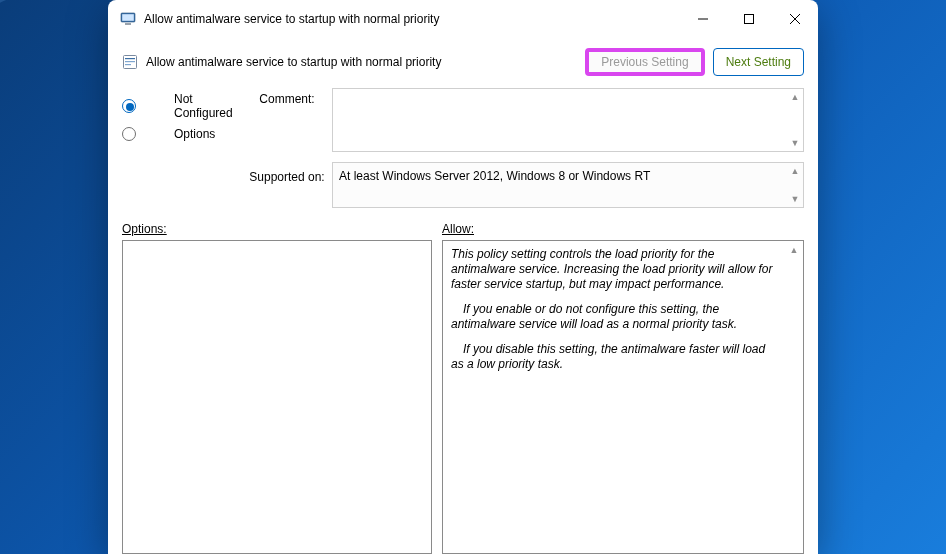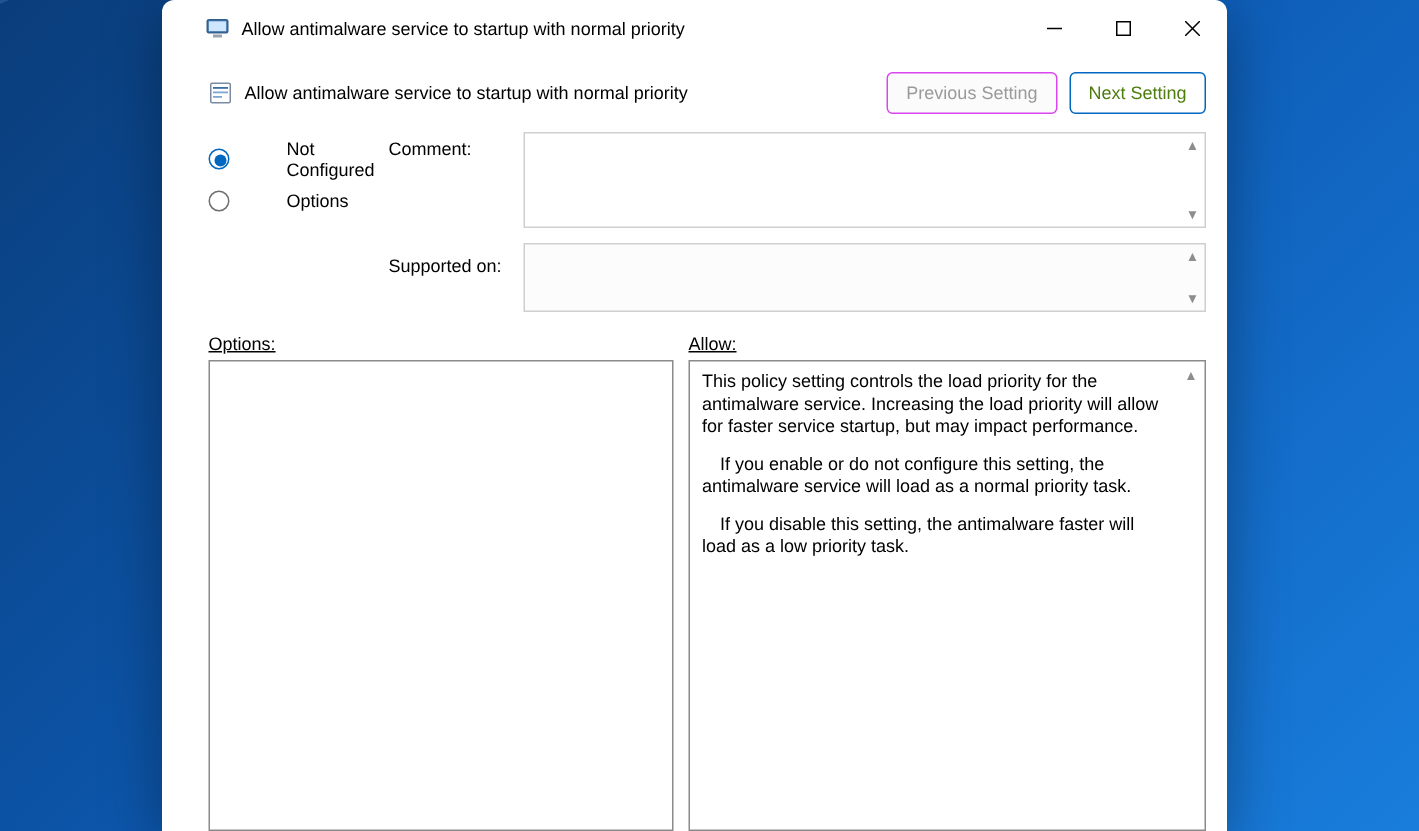--- a/index.html
+++ b/index.html
@@ -28,21 +28,20 @@
     position: absolute;
     left: 108px;
     top: 0;
     width: 710px;
     height: 554px;
     background: #ffffff;
     border-radius: 8px 8px 0 0;
     box-shadow: 0 10px 40px rgba(0,0,0,0.35);
     display: flex;
     flex-direction: column;
-    padding-left: 17px;
   }
   
   .titlebar {
     height: 38px;
     display: flex;
     align-items: center;
     padding: 0 0 0 12px;
     border-radius: 8px 8px 0 0;
   }
   .titlebar .tb-icon {
@@ -80,21 +79,21 @@
   .navbtn {
     height: 28px;
     padding: 0 12px;
     font-size: 12px;
     border-radius: 4px;
     margin-left: 8px;
     display:flex; align-items:center;
     background:#fff;
   }
   .navbtn.prev {
-    border:1px solid #d946ef;
+    border:4px solid #d946ef;
     color:#9a9a9a;
     background:#fbfbfb;
   }
   .navbtn.next {
     border:1px solid #0067c0;
     color:#4d7c0f;
   }
   
   .config {
     display:flex;
@@ -126,20 +125,21 @@
     position:absolute;
     left:3px; top:3px; width:8px; height:8px;
     border-radius:50%;
     background:#0067c0;
   }
   .labelscol {
     width: 90px;
     padding-top: 4px;
     font-size:12px;
     color:#000;
+    text-align:center;
   }
   .labelscol div { height: 78px; }
   .fieldscol {
     flex:1;
   }
   .scrollbox {
     position:relative;
     border:1px solid #cfcfcf;
     background:#fff;
     width:100%;
@@ -169,20 +169,21 @@
     gap:10px;
     padding: 0 14px 0 4px;
     flex:1;
     min-height:0;
   }
   .panel {
     border:1px solid #8a8a8a;
     background:#fff;
     position:relative;
     overflow:hidden;
+    font-style:italic;
   }
   .panel.options { width: 310px; margin-left:10px;}
   .panel.help { flex:1; }
   .panel.help .helpinner {
     padding:6px 22px 6px 8px;
     font-size:12px;
     color:#000;
     line-height:1.25;
   }
   .panel.help .helpinner p { margin:0 0 10px 0; }
@@ -258,20 +259,21 @@
       <div style="height:auto">Supported on:</div>
     </div>
 
     <div class="fieldscol">
       <div class="scrollbox commentbox">
         <span style="padding:4px;display:block"></span>
         <span class="sb-up">▲</span>
         <span class="sb-down">▼</span>
       </div>
       <div class="scrollbox supportbox">
+        <span>At least Windows Server 2012, Windows 8 or Windows RT</span>
         <span class="sb-up">▲</span>
         <span class="sb-down">▼</span>
       </div>
     </div>
   </div>
 
   <div class="lowerlabels">
     <span class="ll-opt">Options:</span>
     <span>Allow:</span>
   </div>

